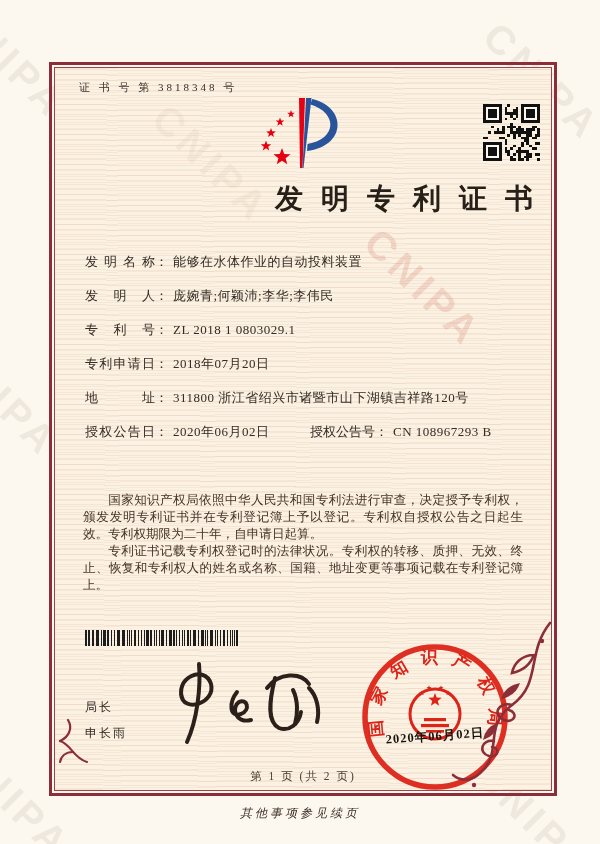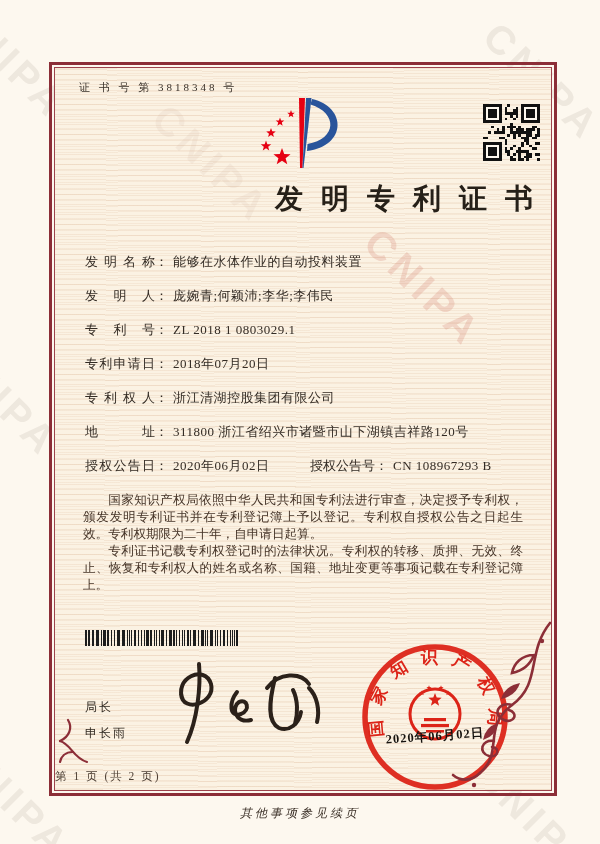--- a/index.html
+++ b/index.html
@@ -37,21 +37,21 @@
   .paras p{margin:0;text-indent:2em;}
   
   .barcode{position:absolute;left:30px;top:562px;width:155px;height:16px;}
   .signer{position:absolute;left:30px;top:626px;font-size:12px;color:#2f2821;line-height:26px;letter-spacing:2px;}
   .signature{position:absolute;left:104px;top:590px;width:180px;height:100px;}
   .seal{position:absolute;left:305px;top:574px;width:150px;height:150px;}
   .seal svg{position:absolute;inset:0;}
   .seal-date{position:absolute;left:0;top:86px;width:150px;text-align:center;
              font-size:12.5px;font-weight:bold;color:#17130f;letter-spacing:1px;
              transform:rotate(-4deg);}
-  .page-num{position:absolute;left:0;bottom:6px;width:100%;
+  .page-num{position:absolute;left:0;bottom:6px;width:100%;text-align:center;
             font-size:11.5px;color:#4c3e33;letter-spacing:2px;font-family:Liberation Serif, serif;}
   .footer-note{position:absolute;left:0;top:805px;width:100%;text-align:center;
                font-size:12px;color:#3c3128;letter-spacing:3px;font-style:italic;}
   .flourish-br{position:absolute;right:-3px;bottom:-3px;width:104px;height:172px;}
   .flourish-bl{position:absolute;left:0px;bottom:26px;width:34px;height:46px;}
   svg{display:block;}
 </style>
 </head>
 <body>
 
@@ -211,23 +211,20 @@
         <div class="f-row">
           <span class="f-label">发明人</span><span class="f-colon">：</span><span class="f-value">庞婉青;何颖沛;李华;李伟民</span>
         </div>
         <div class="f-row">
           <span class="f-label">专利号</span><span class="f-colon">：</span><span class="f-value">ZL 2018 1 0803029.1</span>
         </div>
         <div class="f-row">
           <span class="f-label">专利申请日</span><span class="f-colon">：</span><span class="f-value">2018年07月20日</span>
         </div>
         <div class="f-row">
-          <span class="f-label">专利权人</span><span class="f-colon">：</span><span class="f-value">浙江清湖控股集团有限公司</span>
-        </div>
-        <div class="f-row">
           <span class="f-label">地址</span><span class="f-colon">：</span><span class="f-value">311800 浙江省绍兴市诸暨市山下湖镇吉祥路120号</span>
         </div>
         <div class="f-row">
           <span class="f-label">授权公告日</span><span class="f-colon">：</span><span class="f-value">2020年06月02日</span>
           <span class="f-group2">
             <span class="f-label" style="width:65px">授权公告号</span><span class="f-colon">：</span><span class="f-value">CN 108967293 B</span>
           </span>
         </div>
       </div>
 

